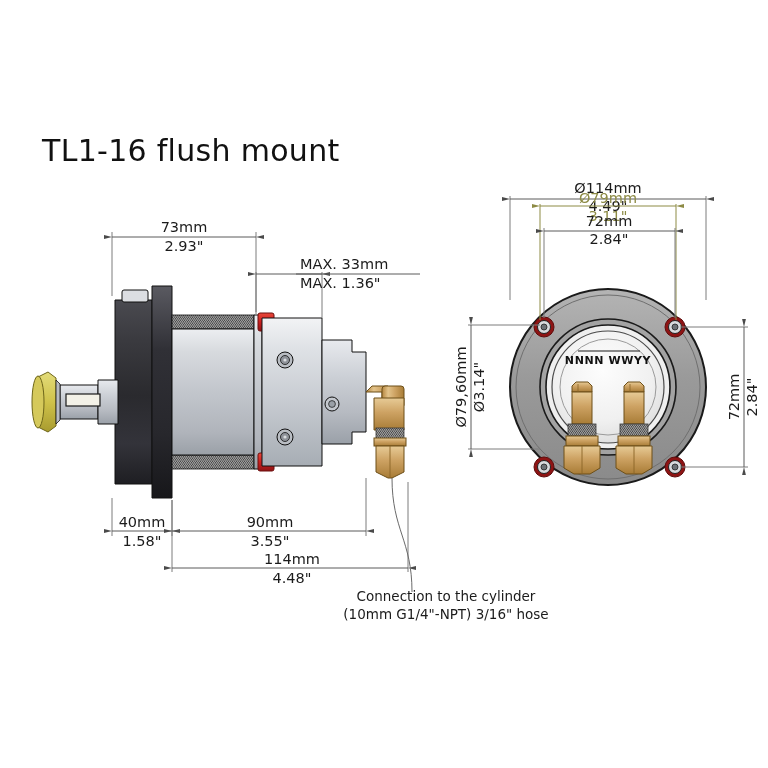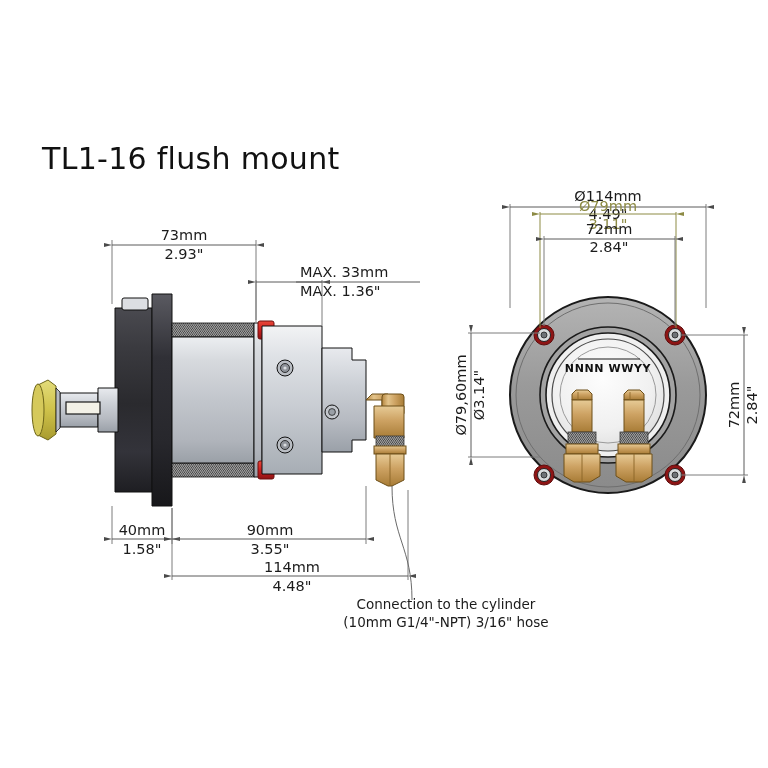--- a/index.html
+++ b/index.html
@@ -1,18 +1,18 @@
 <!DOCTYPE html>
 <html><head>
 <meta charset="utf-8">
 <style>
   html,body{margin:0;padding:0;background:#ffffff;}
   body{width:768px;height:768px;position:relative;overflow:hidden;
        font-family:"DejaVu Sans","Liberation Sans",sans-serif;color:#1a1a1a;}
-  .stage{position:absolute;inset:0;margin-top:8px;}
+  .stage{position:absolute;inset:0;}
   .title{position:absolute;left:42px;top:133px;font-size:30px;letter-spacing:0.3px;color:#111;white-space:nowrap;}
   svg.draw{position:absolute;left:0;top:0;width:768px;height:768px;}
   .dimtxt{font-family:"DejaVu Sans","Liberation Sans",sans-serif;font-size:14.5px;fill:#1b1b1b;}
   .dimtxt.olive{fill:#8d8b45;}
   .notetxt{font-family:"DejaVu Sans","Liberation Sans",sans-serif;font-size:13.5px;fill:#1b1b1b;}
   .facetxt{font-family:"DejaVu Sans","Liberation Sans",sans-serif;font-size:11px;font-weight:bold;fill:#111;letter-spacing:0.6px;}
   .dimline{stroke:#5a5a5a;stroke-width:1;fill:none;}
   .extline{stroke:#7d7d7d;stroke-width:1;fill:none;}
   .oliveline{stroke:#8d8b45;stroke-width:1;fill:none;}
   .leader{stroke:#6a6a6a;stroke-width:1;fill:none;}

